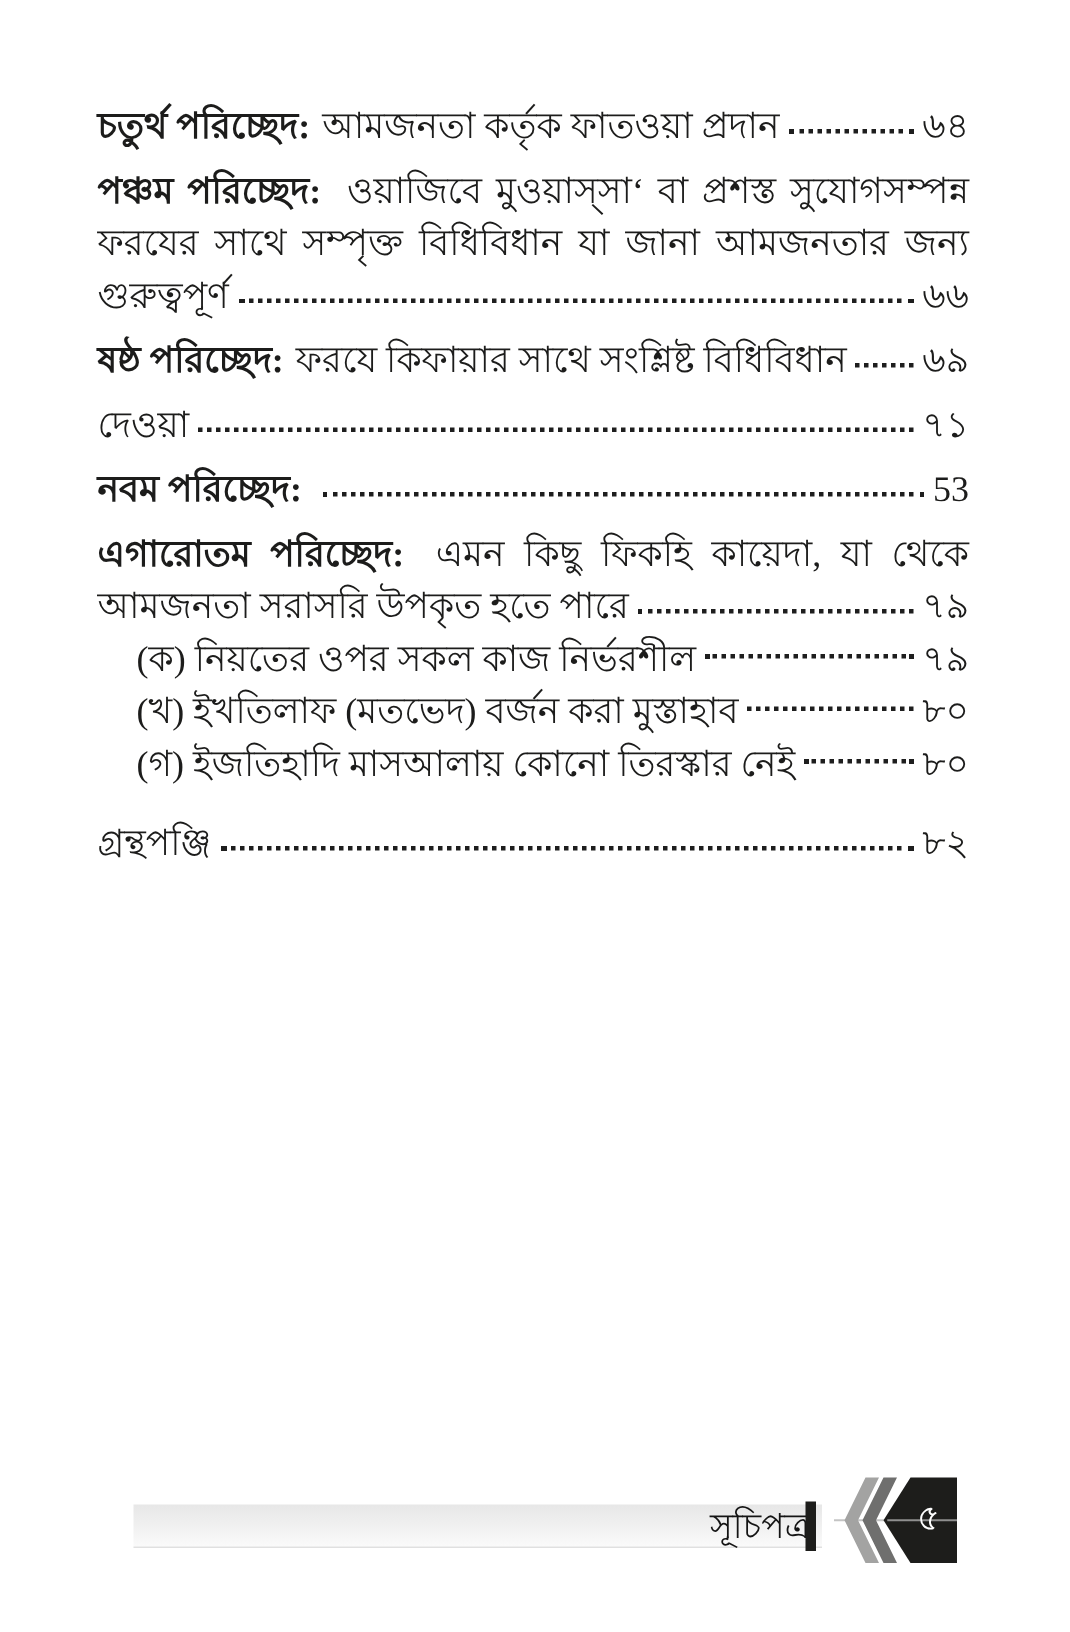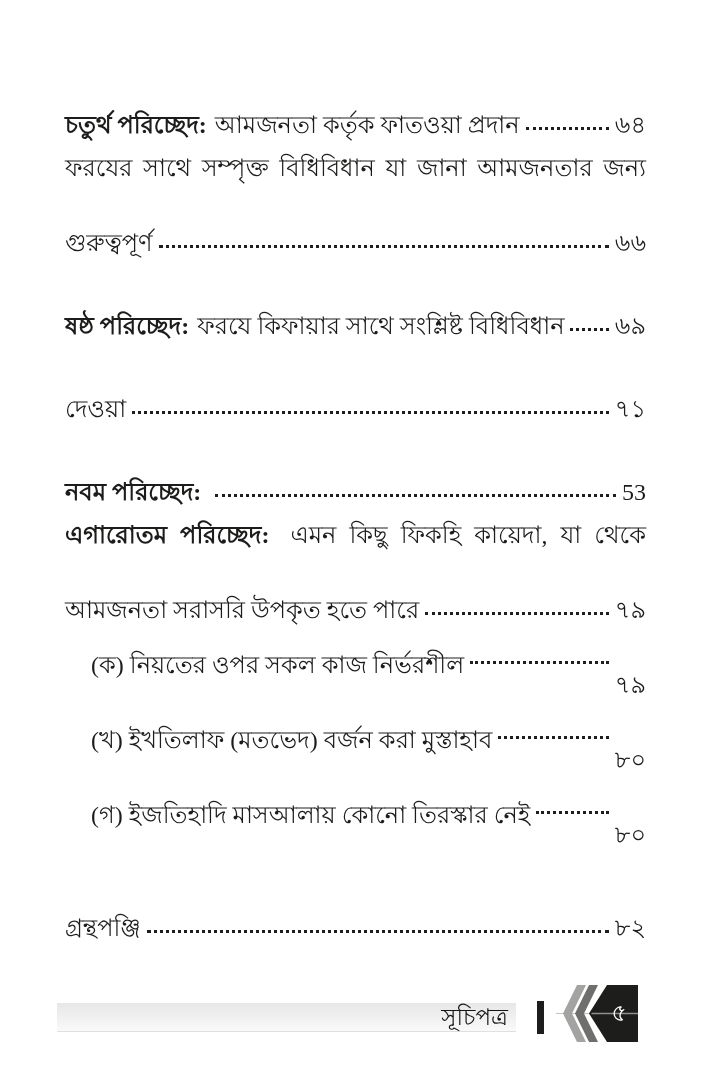--- a/index.html
+++ b/index.html
@@ -11,25 +11,25 @@
   .toc { position:absolute; left:65px; top:68px; width:581px; font-size:24px; line-height:35px; }
   .entry { margin:0 0 8px 0; }
   .entry.tight { margin-bottom:0; }
   .entry.gap { margin-top:18px; }
   .jline { text-align:justify; text-align-last:justify; }
   .row { display:flex; align-items:baseline; }
   .row.sub { padding-left:26px;align-items:center; }
   .ch { font-weight:700; margin-right:8px; white-space:nowrap; }
   .t { flex:0 1 auto; min-width:0; }
   .leader { flex:1 1 14px; border-bottom:3px dotted #1e1e1e; position:relative; top:-3px; margin:0 3px 0 6px; }
-  .pg { margin-left:3px; white-space:nowrap;margin-top:40px; }
+  .pg { margin-left:3px; white-space:nowrap; }
 
   
   .footer-bar {
-    position:absolute; left:57px; top:1003px; width:459px; height:28px;
+    position:absolute; left:89px; top:1003px; width:459px; height:28px;
     background:linear-gradient(180deg,#e7e7e7 0%,#f1f1f1 55%,#fafafa 100%);
     border-bottom:1px solid #e0e0e0;
   }
   .footer-label {
     display:block; height:28px; line-height:29px; text-align:right; padding-right:8px;
     font-size:23px; color:#141414; overflow:visible;
   }
   .footer-divider { position:absolute; left:537px; top:1001px; width:7px; height:33px; background:#1d1d1b; }
   .footer-art { position:absolute; left:553px; top:984px; }
   .badge-number {
@@ -47,20 +47,24 @@
     <div class="entry">
       <div class="row">
         <span class="ch">চতুর্থ পরিচ্ছেদ:</span>
         <span class="t">আমজনতা কর্তৃক ফাতওয়া প্রদান</span>
         <span class="leader"></span>
         <span class="pg">৬৪</span>
       </div>
     </div>
 
     <div class="entry">
+      <div class="jline">
+        <span class="ch">পঞ্চম পরিচ্ছেদ:</span>
+        <span>ওয়াজিবে মুওয়াস্সা‘ বা প্রশস্ত সুযোগসম্পন্ন</span>
+      </div>
       <div class="jline">ফরযের সাথে সম্পৃক্ত বিধিবিধান যা জানা আমজনতার জন্য</div>
       <div class="row">
         <span class="t">গুরুত্বপূর্ণ</span>
         <span class="leader"></span>
         <span class="pg">৬৬</span>
       </div>
     </div>
 
     <div class="entry">
       <div class="row">

